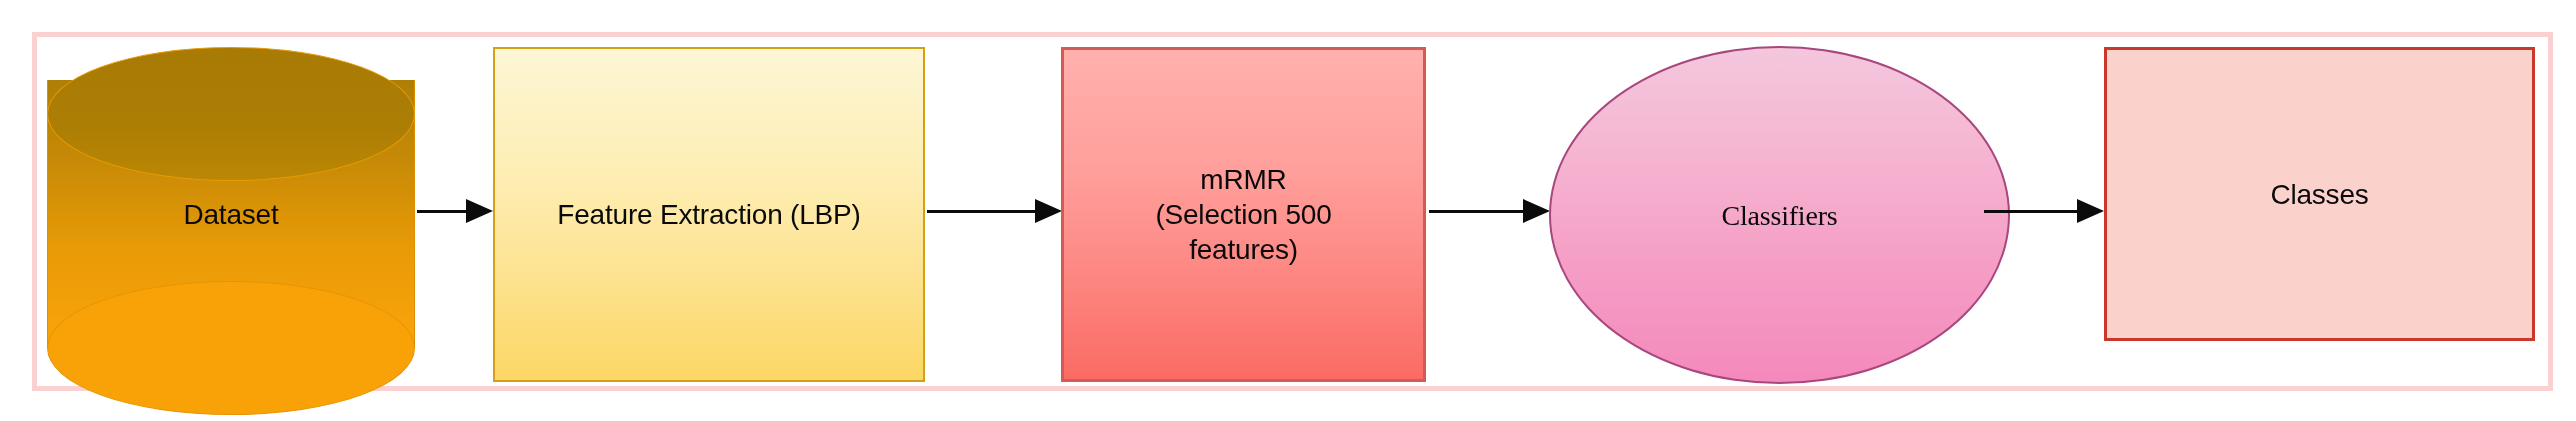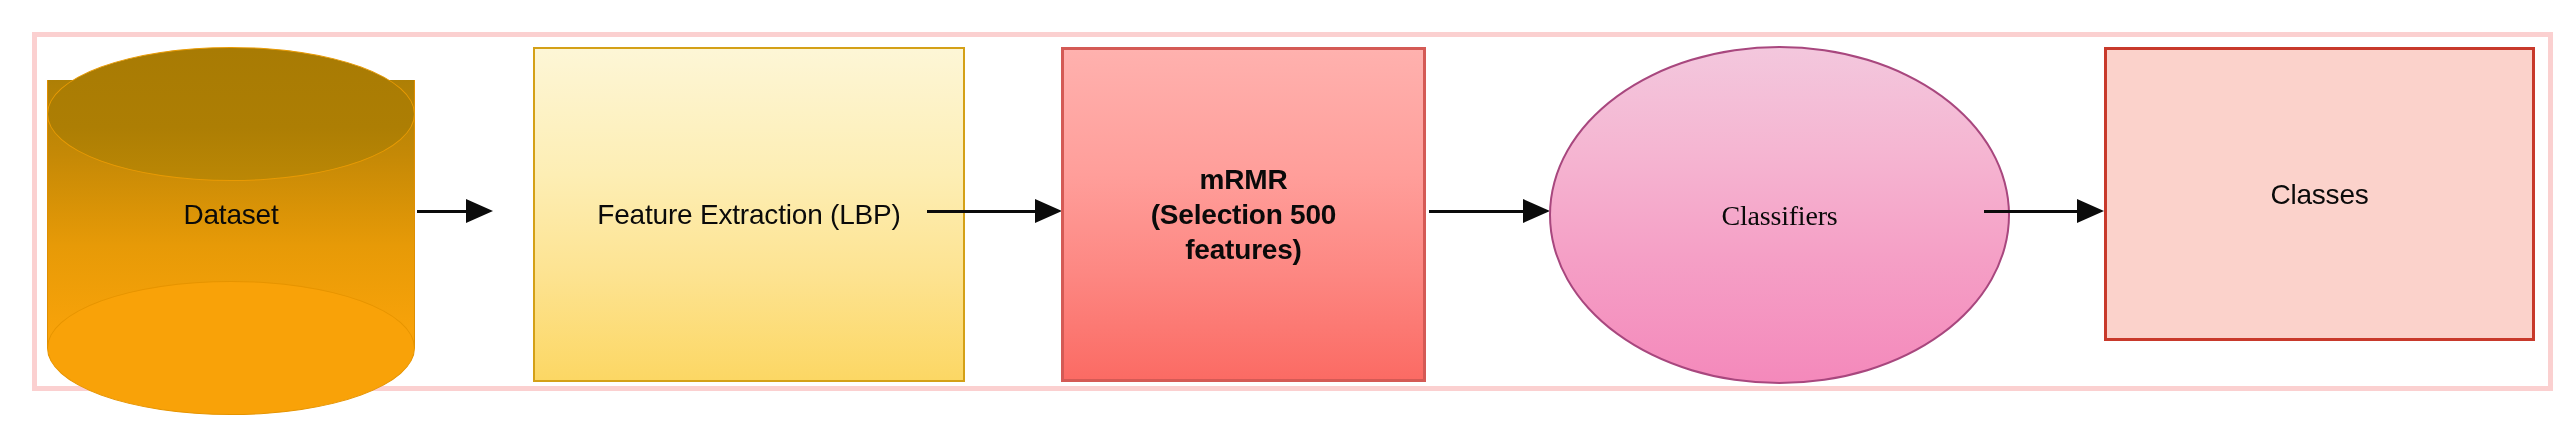--- a/index.html
+++ b/index.html
@@ -106,30 +106,28 @@
     align-items: center;
     justify-content: center;
   }
   .box-feature {
     left: 493px;
     top: 47px;
     width: 432px;
     height: 335px;
     background: linear-gradient(to bottom, #fdf6d6 0%, #fdeeb4 38%, #fde391 68%, #fcd764 100%);
     border: 2.3px solid #d4a017;
-    margin-left: 40px;
   }
   .box-mrmr {
     left: 1061px;
     top: 47px;
     width: 365px;
     height: 335px;
     background: linear-gradient(to bottom, #ffb1ae 0%, #ff9e9a 38%, #fd8782 68%, #fb6b64 100%);
     border: 3px solid #d45a55;
-    font-weight: bold;
   }
   .box-classes {
     left: 2104px;
     top: 47px;
     width: 431px;
     height: 294px;
     background: #fbd2cb;
     border: 3.8px solid #c8392b;
   }
 

